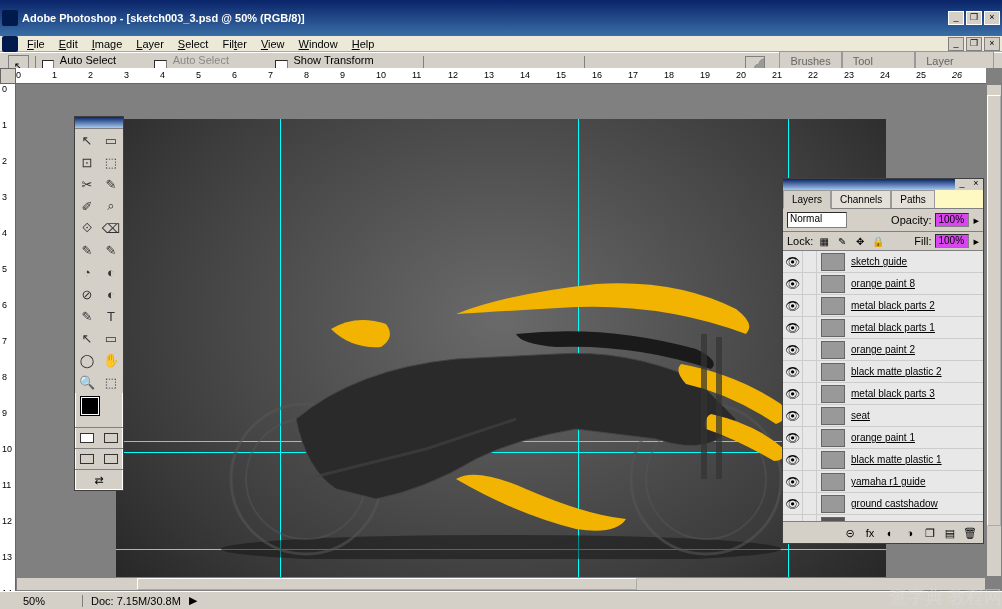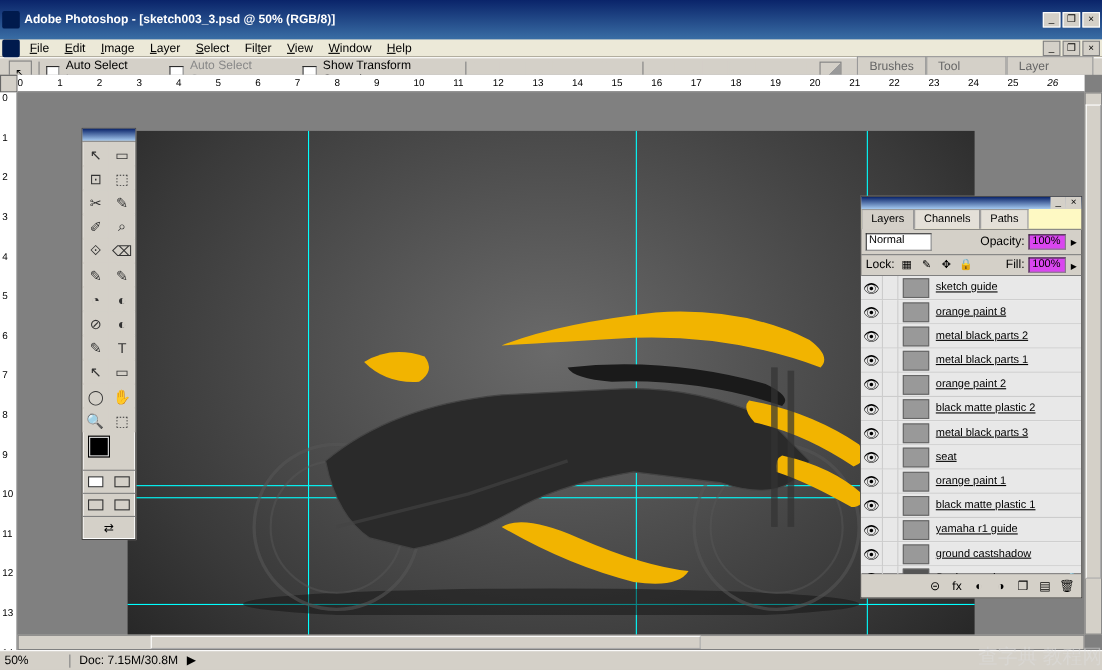--- a/index.html
+++ b/index.html
@@ -34,21 +34,21 @@
 .rtick { position: absolute; font-size: 9px; color: #000; }
 
 .canvas-outer { position: absolute; top: 84px; left: 16px; right: 16px; bottom: 32px; overflow: hidden; background: #808080; }
 .canvas { position: absolute; top: 0; left: 100px; width: 770px; height: 500px; background: radial-gradient(ellipse at 50% 40%, #6a6a6a 0%, #3a3a3a 70%, #222 100%); margin-top: 35px; }
 .guide-v { position: absolute; top: 0; bottom: 0; width: 1px; background: #00ffff; }
 .guide-h { position: absolute; left: 0; right: 0; height: 1px; background: #00ffff; }
 .watermark { position: absolute; bottom: 10px; left: 20px; color: #fff; font-size: 16px; }
 .bike { position: absolute; top: 100px; left: 60px; width: 650px; height: 340px; }
 
 .statusbar { position: absolute; bottom: 0; left: 0; right: 0; height: 18px; background: #d4d0c8; border-top: 1px solid #fff; display: flex; align-items: center; padding: 0 4px; font-size: 11px; }
-.statusbar .zoom { width: 60px; border-right: 1px solid #808080; padding-right: 4px; }
+.statusbar .zoom { width: 60px; border-right: 1px solid #808080; padding-right: 4px; margin-left: 19px; }
 .statusbar .doc { padding: 0 8px; }
 
 .scrollbar-h { position: absolute; bottom: 18px; left: 16px; right: 16px; height: 14px; background: #d4d0c8; border: 1px solid #808080; }
 .scrollbar-v { position: absolute; top: 84px; right: 0; bottom: 32px; width: 16px; background: #d4d0c8; border: 1px solid #808080; }
 .sb-thumb-h { position: absolute; left: 120px; width: 500px; top: 0; bottom: 0; background: #d4d0c8; border: 1px outset #fff; }
 .sb-thumb-v { position: absolute; top: 10px; bottom: 50px; left: 0; right: 0; background: #d4d0c8; border: 1px outset #fff; }
 
 .toolbox { position: absolute; top: 116px; left: 74px; width: 50px; background: #d4d0c8; border: 1px solid #404040; box-shadow: 0 0 0 1px #fff inset; }
 .toolbox .tb-header { height: 12px; background: linear-gradient(#0a246a, #a6caf0); border-bottom: 1px solid #808080; }
 .tb-grid { display: flex; flex-wrap: wrap; }

